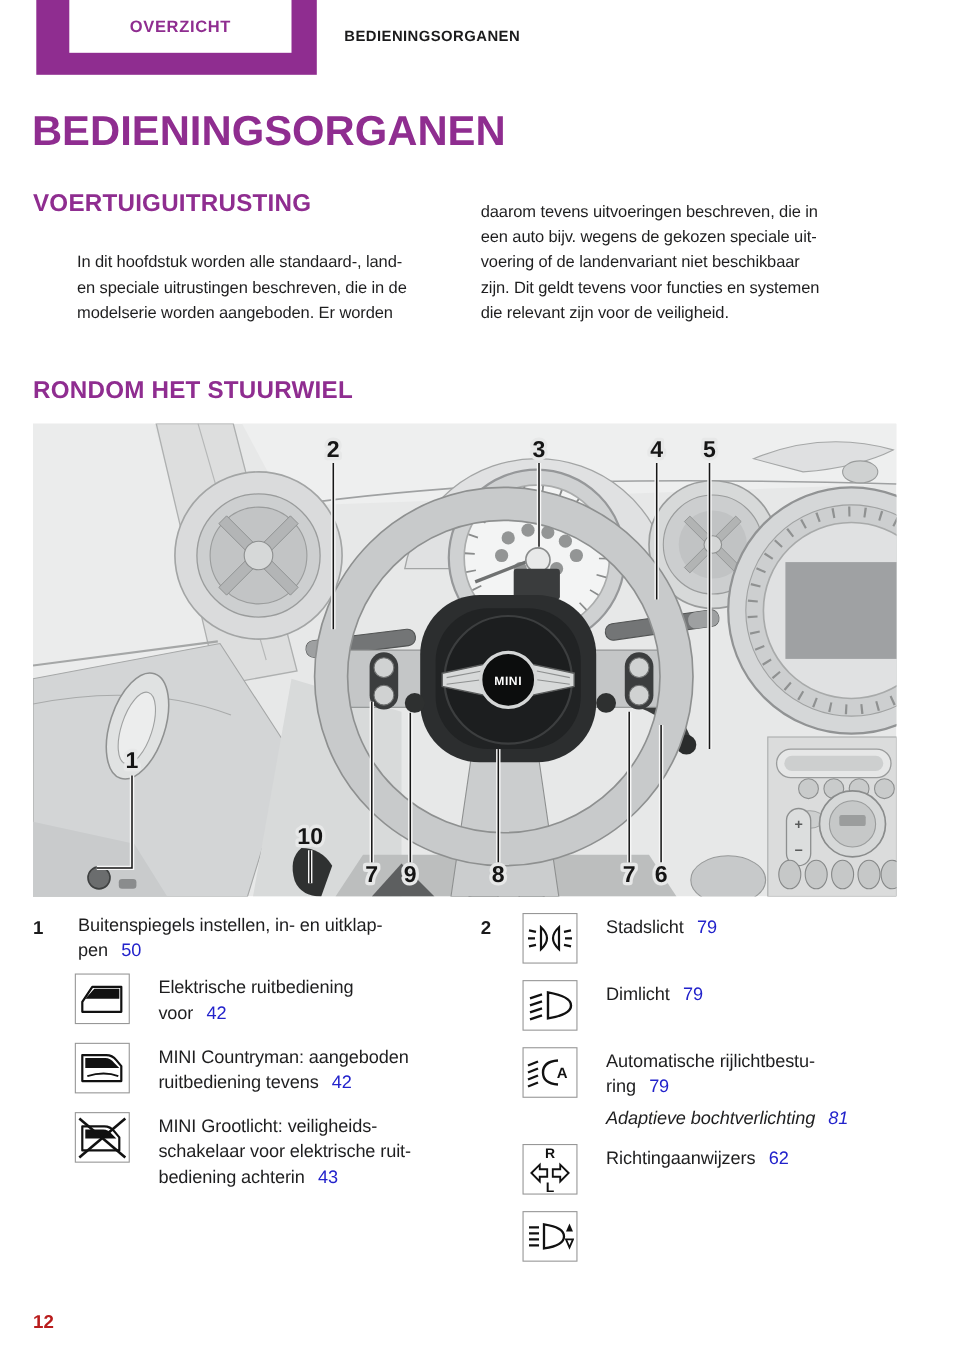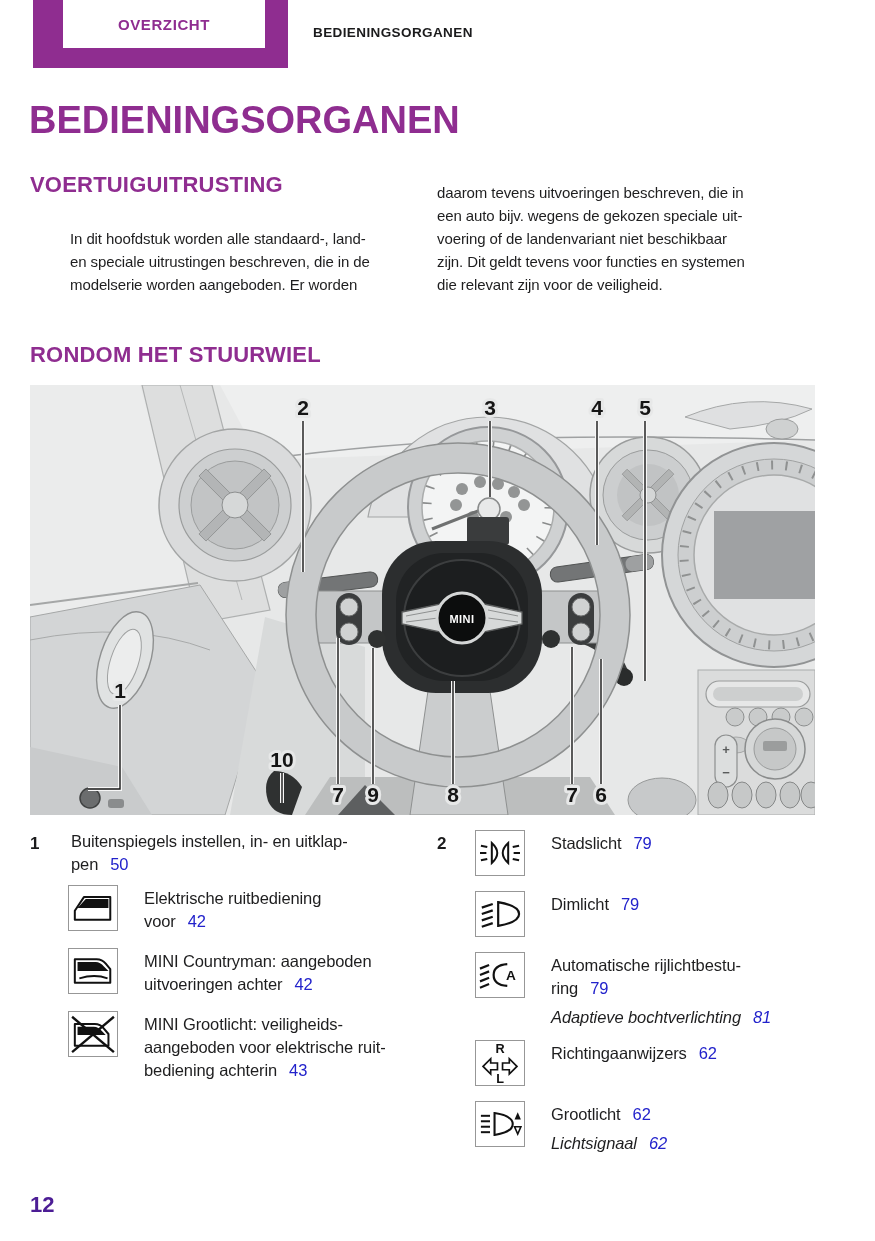--- a/index.html
+++ b/index.html
@@ -42,21 +42,21 @@
   .lhead{margin-left:41px;margin-bottom:9px;min-height:46px;}
   .lrow{display:flex;margin-left:38px;margin-bottom:15px;}
   .lrow.tight{margin-bottom:11px;}
   .icobox{flex:0 0 auto;width:50px;height:46px;box-sizing:border-box;border:1px solid #979797;
     background:#fff;display:flex;align-items:center;justify-content:center;}
   .ltext{padding-top:2px;margin-left:26px;}
   .gap{margin-top:6px;font-style:italic;}
   .pl{color:#2222cb;margin-left:12px;cursor:pointer;text-decoration:none;}
   .pl:empty{display:none;}
 
-  .page-num{left:30px;top:1192px;font-size:22px;font-weight:700;color:#4c1d95;}
+  .page-num{left:30px;top:1192px;font-size:17px;font-weight:700;color:#b91c1c;}
   .icon-glyph{font:700 15px "Liberation Sans",sans-serif;fill:#111;}
 </style>
 </head>
 <body>
 
 <div class="abs tab-frame">
   <div class="tab-inner">
     <span class="tab-label">OVERZICHT</span>
   </div>
 </div>
@@ -313,36 +313,36 @@
   <div class="lrow">
     <div class="icobox">
       <svg width="44" height="40" viewBox="0 0 48 44">
         <path d="M4,9 L28,9 Q34,9 38,14 L43,20 L43,35 L4,35 Z" fill="#fff" stroke="#111" stroke-width="2.2" stroke-linejoin="round"></path>
         <path d="M7,12 L27,12 Q32,12 36,17 L41,22 L7,22 Z" fill="#111"></path>
         <path d="M9,30 Q26,25 40,30" fill="none" stroke="#111" stroke-width="2"></path>
       </svg>
     </div>
     <div class="ltext">
       <div><span>MINI Countryman: aangeboden</span></div>
-      <div><span>uitvoeringen achter</span><a class="pl">42</a></div>
+      <div><span>ruitbediening tevens</span><a class="pl">42</a></div>
     </div>
   </div>
 
   <div class="lrow">
     <div class="icobox">
       <svg width="44" height="40" viewBox="0 0 48 44">
         <path d="M4,11 L26,11 Q32,11 36,16 L41,22 L41,35 L4,35 Z" fill="#fff" stroke="#111" stroke-width="2.2" stroke-linejoin="round"></path>
         <path d="M7,14 L25,14 Q30,14 34,19 L38,23 L7,23 Z" fill="#111"></path>
         <line x1="1" y1="42" x2="47" y2="3" stroke="#111" stroke-width="2.6"></line>
         <line x1="1" y1="3" x2="47" y2="42" stroke="#111" stroke-width="2.6"></line>
       </svg>
     </div>
     <div class="ltext">
       <div><span>MINI Grootlicht: veiligheids-</span></div>
-      <div><span>aangeboden voor elektrische ruit-</span></div>
+      <div><span>schakelaar voor elektrische ruit-</span></div>
       <div><span>bediening achterin</span><a class="pl">43</a></div>
     </div>
   </div>
 </div>
 
 <div class="abs legend-col legend-right">
   <span class="lnum">2</span>
 
   <div class="lrow">
     <div class="icobox">
@@ -422,20 +422,16 @@
         <g stroke="#111" stroke-width="2.2">
           <line x1="13" y1="13" x2="3" y2="13"></line>
             <line x1="13" y1="19" x2="3" y2="19"></line>
           <line x1="13" y1="25" x2="3" y2="25"></line>
             <line x1="13" y1="31" x2="3" y2="31"></line>
         </g>
         <polygon points="43.5,9 40,17 47,17" fill="#111"></polygon>
         <polygon points="40,25 47,25 43.5,33" fill="#fff" stroke="#111" stroke-width="1.8"></polygon>
       </svg>
     </div>
-    <div class="ltext">
-      <div><span>Grootlicht</span><a class="pl">62</a></div>
-      <div class="gap"><span>Lichtsignaal</span><a class="pl">62</a></div>
-    </div>
   </div>
 </div>
 
 <div class="abs page-num">12</div>
 
 </body></html>

